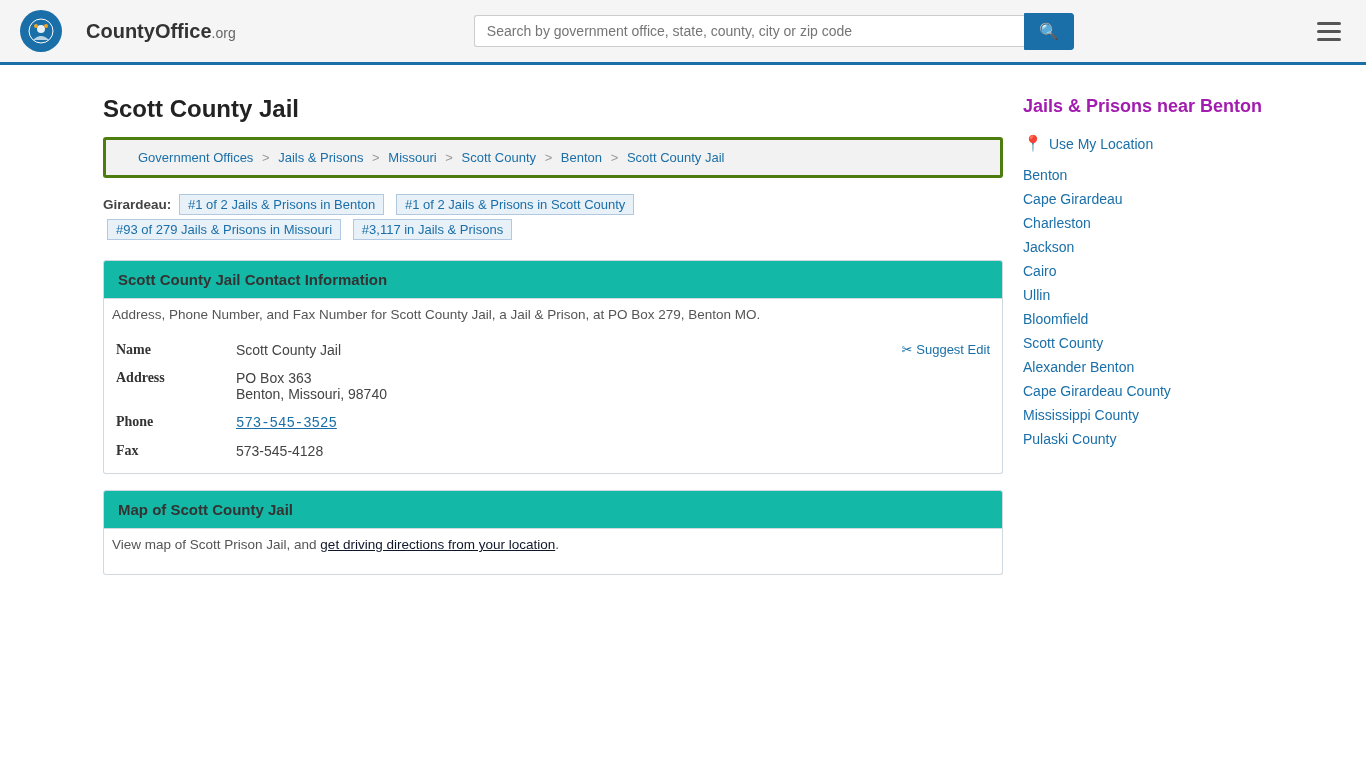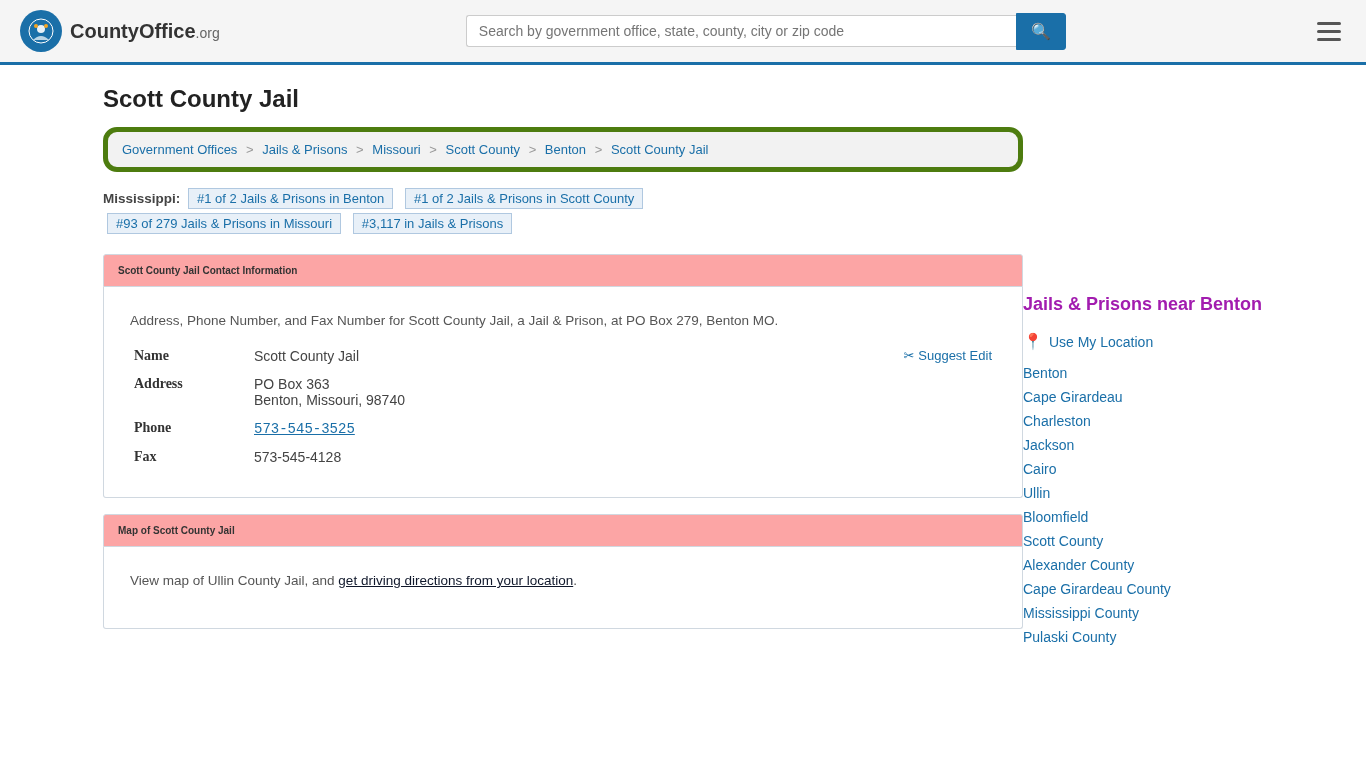--- a/index.html
+++ b/index.html
@@ -10,21 +10,21 @@
       background: #f5f5f5;
       border-bottom: 3px solid #1a6fa8;
       padding: 10px 20px;
       display: flex;
       align-items: center;
       justify-content: space-between;
     }
     .logo-area {
       display: flex;
       align-items: center;
-      gap: 8px;
+      gap: 24px;
     }
     .logo-icon {
       width: 42px;
       height: 42px;
       background: #1a6fa8;
       border-radius: 50%;
       display: flex;
       align-items: center;
       justify-content: center;
       color: white;
@@ -69,39 +69,39 @@
       display: block;
       width: 24px;
       height: 3px;
       background: #555;
       border-radius: 2px;
     }
 
     
     .main {
       max-width: 1200px;
-      margin: 0 auto;
+      margin: 10px auto;
       padding: 20px 20px;
       display: flex;
-      align-items: flex-end;
+      gap: 20px;
     }
     .content {
       flex: 1;
     }
     .page-title {
       font-size: 24px;
       font-weight: bold;
       color: #222;
       margin-bottom: 14px;
     }
     .breadcrumb {
       background: #f2f2f2;
-      padding: 10px 14px;
-      border: 5px solid #4d7c0f;
-      border-radius: 14px;
+      padding: 10px 32px;
+      border: 3px solid #4d7c0f;
+      border-radius: 3px;
       font-size: 13px;
       color: #555;
       margin-bottom: 14px;
     }
     .breadcrumb a {
       color: #1a6fa8;
       text-decoration: none;
     }
     .breadcrumb-sep {
       margin: 0 5px;
@@ -121,33 +121,33 @@
       background: #e8f0f8;
       border: 1px solid #b0c8e0;
       border-radius: 0;
       padding: 2px 8px;
       margin: 2px 4px;
       color: #1a6fa8;
       font-size: 13px;
     }
 
     .section-header {
-      background: #fca5a5;
+      background: #14b8a6;
       padding: 10px 14px;
       border: 1px solid #d0d8e0;
       border-radius: 3px 3px 0 0;
-      font-size: 10px;
+      font-size: 15px;
       font-weight: bold;
       color: #333;
       margin-top: 16px;
     }
     .section-body {
       border: 1px solid #d0d8e0;
       border-top: none;
-      padding: 26px;
+      padding: 8px;
       border-radius: 0 0 3px 3px;
       margin-bottom: 16px;
     }
     .section-desc {
       font-size: 13.5px;
       color: #555;
       margin-bottom: 14px;
     }
 
     .info-table {
@@ -273,21 +273,21 @@
       <a href="#">Missouri</a>
       <span class="breadcrumb-sep">&gt;</span>
       <a href="#">Scott County</a>
       <span class="breadcrumb-sep">&gt;</span>
       <a href="#">Benton</a>
       <span class="breadcrumb-sep">&gt;</span>
       <a href="#">Scott County Jail</a>
     </div>
 
     <div class="popularity">
-      <strong>Mississippi:</strong>
+      <strong>Girardeau:</strong>
       <span class="pop-badge">#1 of 2 Jails &amp; Prisons in Benton</span>
       <span class="pop-badge">#1 of 2 Jails &amp; Prisons in Scott County</span>
       <br style="display:inline">
       <span class="pop-badge">#93 of 279 Jails &amp; Prisons in Missouri</span>
       <span class="pop-badge">#3,117 in Jails &amp; Prisons</span>
     </div>
 
     <div class="section-header">Scott County Jail Contact Information</div>
     <div class="section-body">
       <p class="section-desc">Address, Phone Number, and Fax Number for Scott County Jail, a Jail &amp; Prison, at PO Box 279, Benton MO.</p>
@@ -320,40 +320,40 @@
           <td>Fax</td>
           <td>573-545-4128</td>
         </tr>
       </tbody>
         </table>
     </div>
 
     <div class="section-header">Map of Scott County Jail</div>
     <div class="section-body">
       <p class="section-desc">
-        <span>View map of Ullin County Jail, and </span><a href="#" class="map-link">get driving directions from your location</a><span>.</span>
+        <span>View map of Scott Prison Jail, and </span><a href="#" class="map-link">get driving directions from your location</a><span>.</span>
       </p>
     </div>
 
   </div>
 
   <div class="sidebar">
     <div class="sidebar-title">Jails &amp; Prisons near Benton</div>
     <a href="#" class="sidebar-use-location">
       <span class="location-pin">📍</span>
       <span>Use My Location</span>
     </a>
     <div class="sidebar-links">
       <a href="#" class="sidebar-link">Benton</a>
       <a href="#" class="sidebar-link">Cape Girardeau</a>
       <a href="#" class="sidebar-link">Charleston</a>
       <a href="#" class="sidebar-link">Jackson</a>
       <a href="#" class="sidebar-link">Cairo</a>
       <a href="#" class="sidebar-link">Ullin</a>
       <a href="#" class="sidebar-link">Bloomfield</a>
       <a href="#" class="sidebar-link">Scott County</a>
-      <a href="#" class="sidebar-link">Alexander County</a>
+      <a href="#" class="sidebar-link">Alexander Benton</a>
       <a href="#" class="sidebar-link">Cape Girardeau County</a>
       <a href="#" class="sidebar-link">Mississippi County</a>
       <a href="#" class="sidebar-link">Pulaski County</a>
     </div>
   </div>
 </div>
 
 </body></html>

